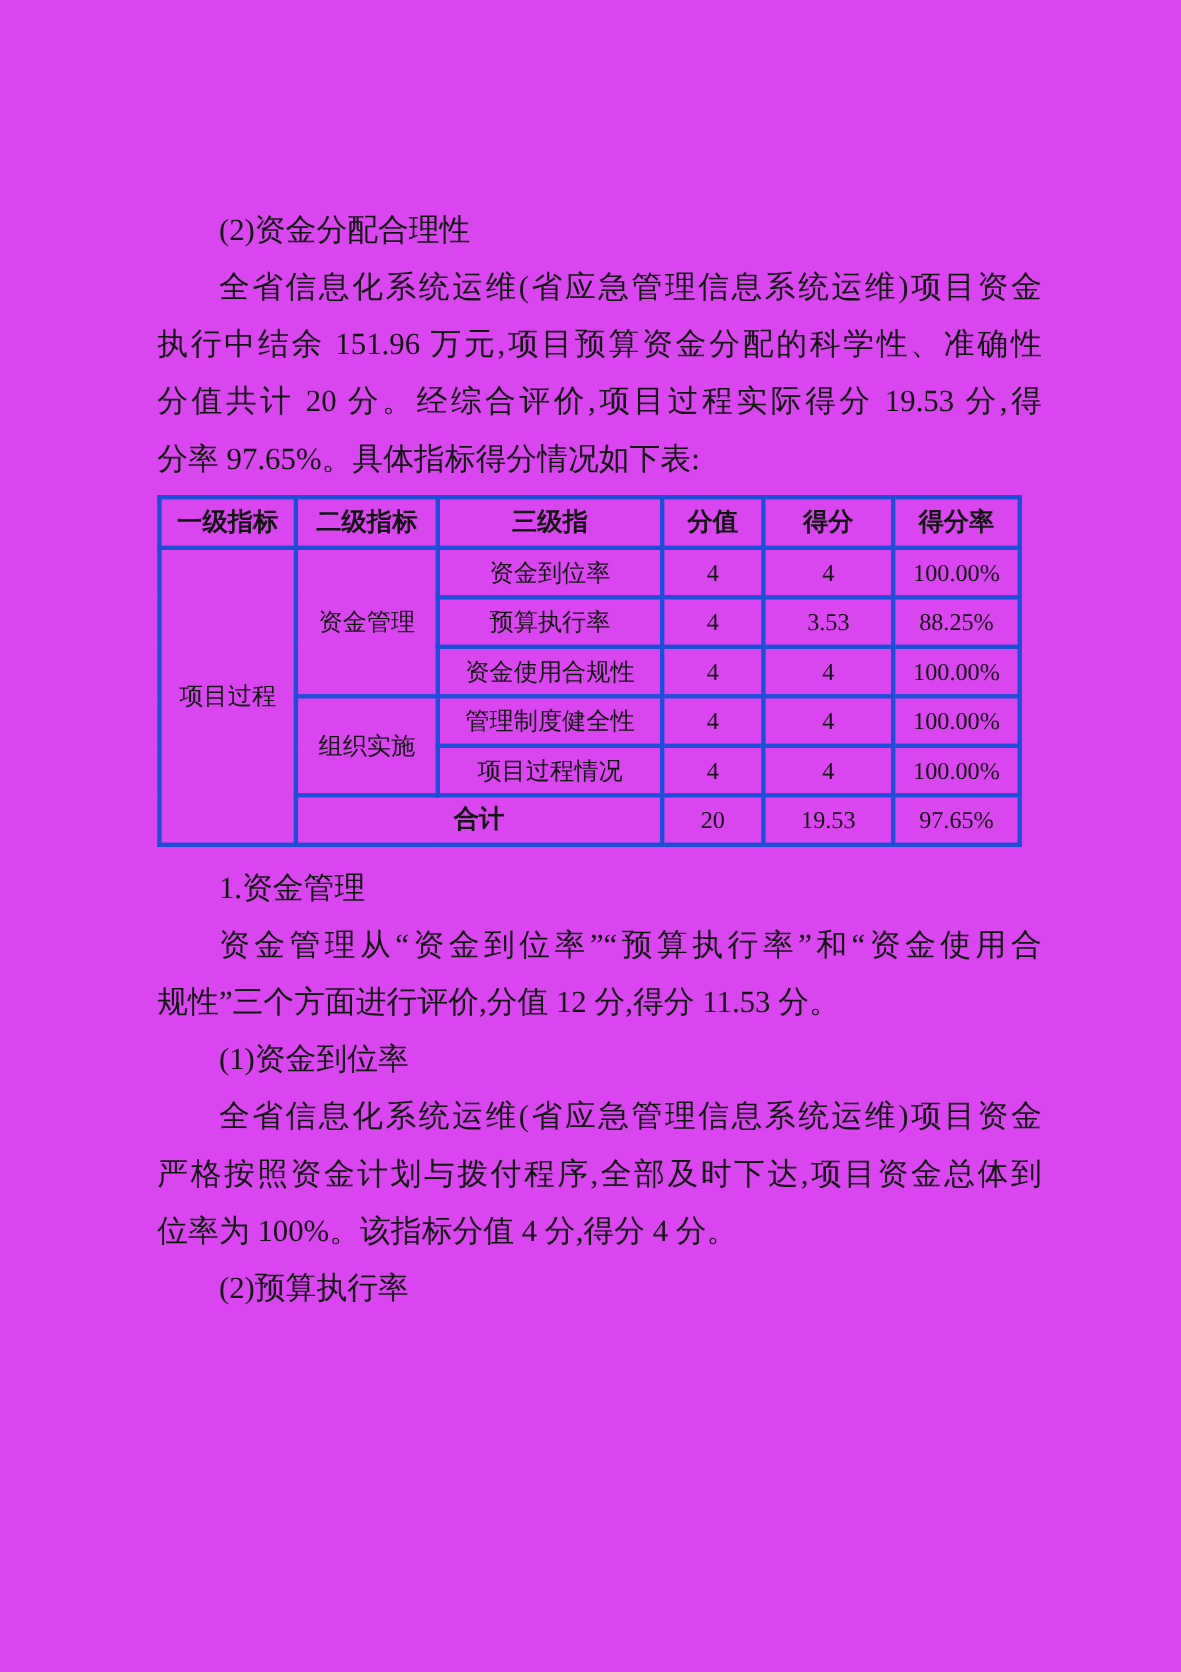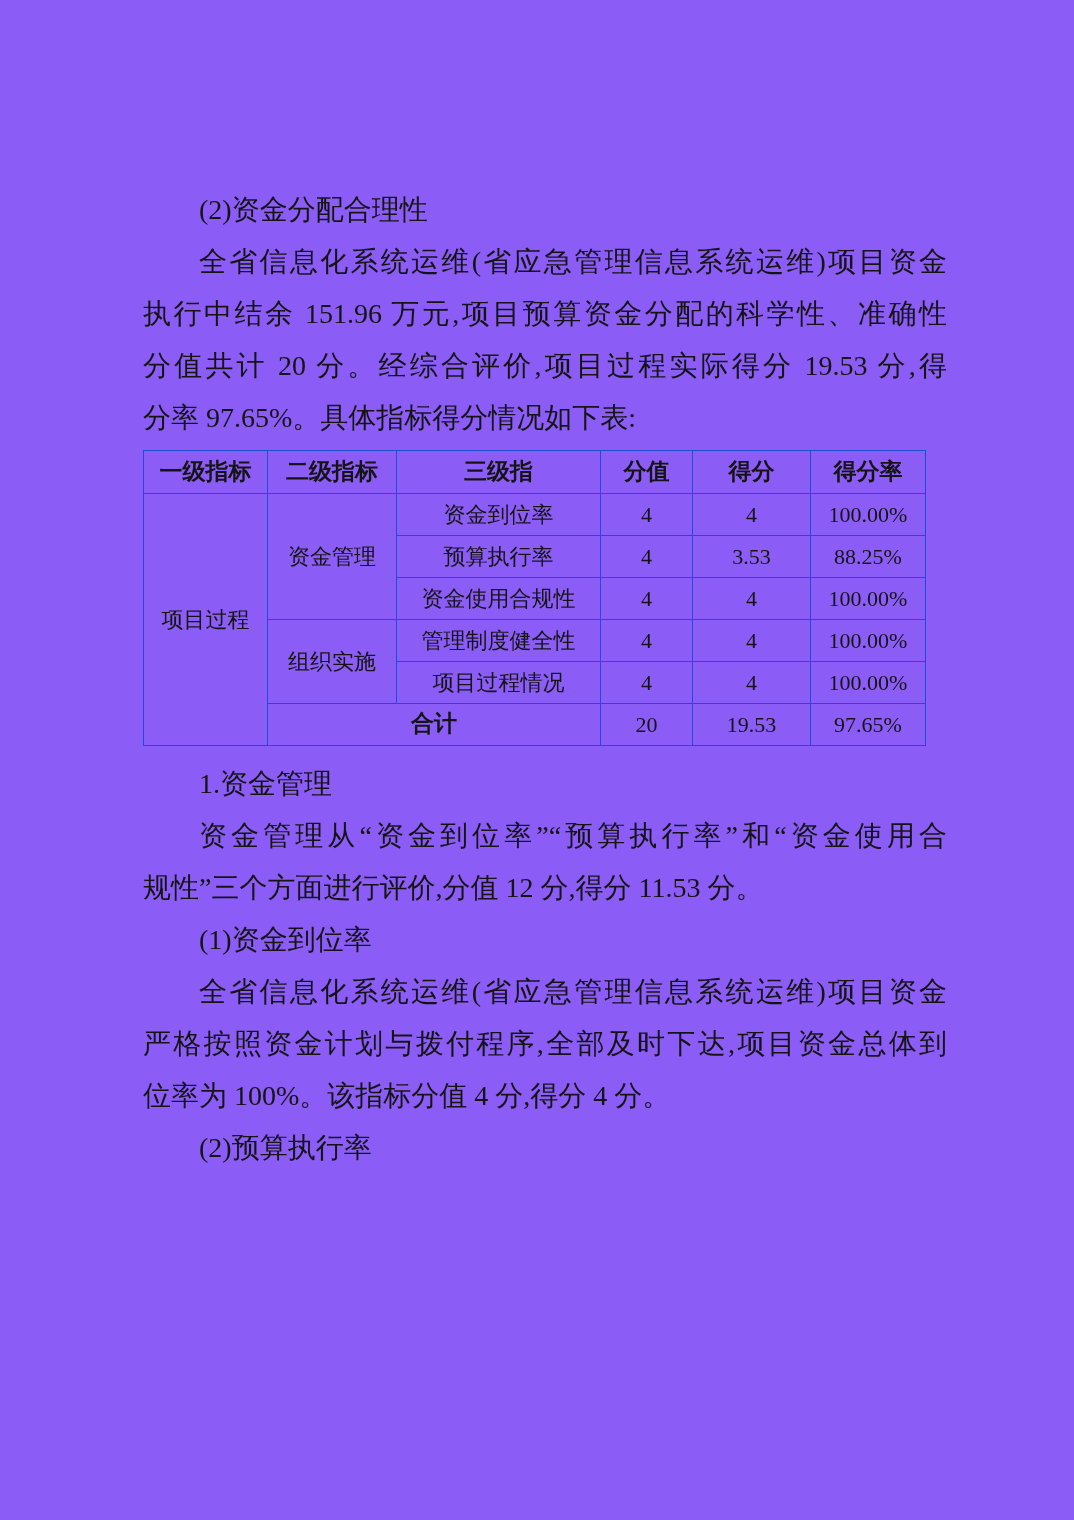--- a/index.html
+++ b/index.html
@@ -1,20 +1,20 @@
 <!DOCTYPE html>
 <html><head>
 <meta charset="utf-8">
 <style>
   html,body { margin:0; padding:0; background:#ffffff; }
   .page {
     position:relative;
     width:1074px;
     height:1520px;
-    background:#8b5cf6;
+    background:#d946ef;
     font-family:"Liberation Serif","DejaVu Serif",serif;
     color:#141414;
     overflow:hidden;
   }
   .content {
     position:absolute;
     left:143px;
     top:184px;
     width:804px;
   }
@@ -31,21 +31,21 @@
   .bold-heading { font-weight:bold; }
 
   table.score-table {
     border-collapse:collapse;
     table-layout:fixed;
     width:782px;
     margin-top:6px;
     margin-bottom:0;
   }
   .score-table th, .score-table td {
-    border:1px solid #1d4ed8;
+    border:4px solid #1d4ed8;
     text-align:center;
     vertical-align:middle;
     padding:0 2px;
     font-size:22px;
     line-height:1.25;
     overflow:hidden;
   }
   .score-table thead th {
     height:42px;
     font-weight:bold;

